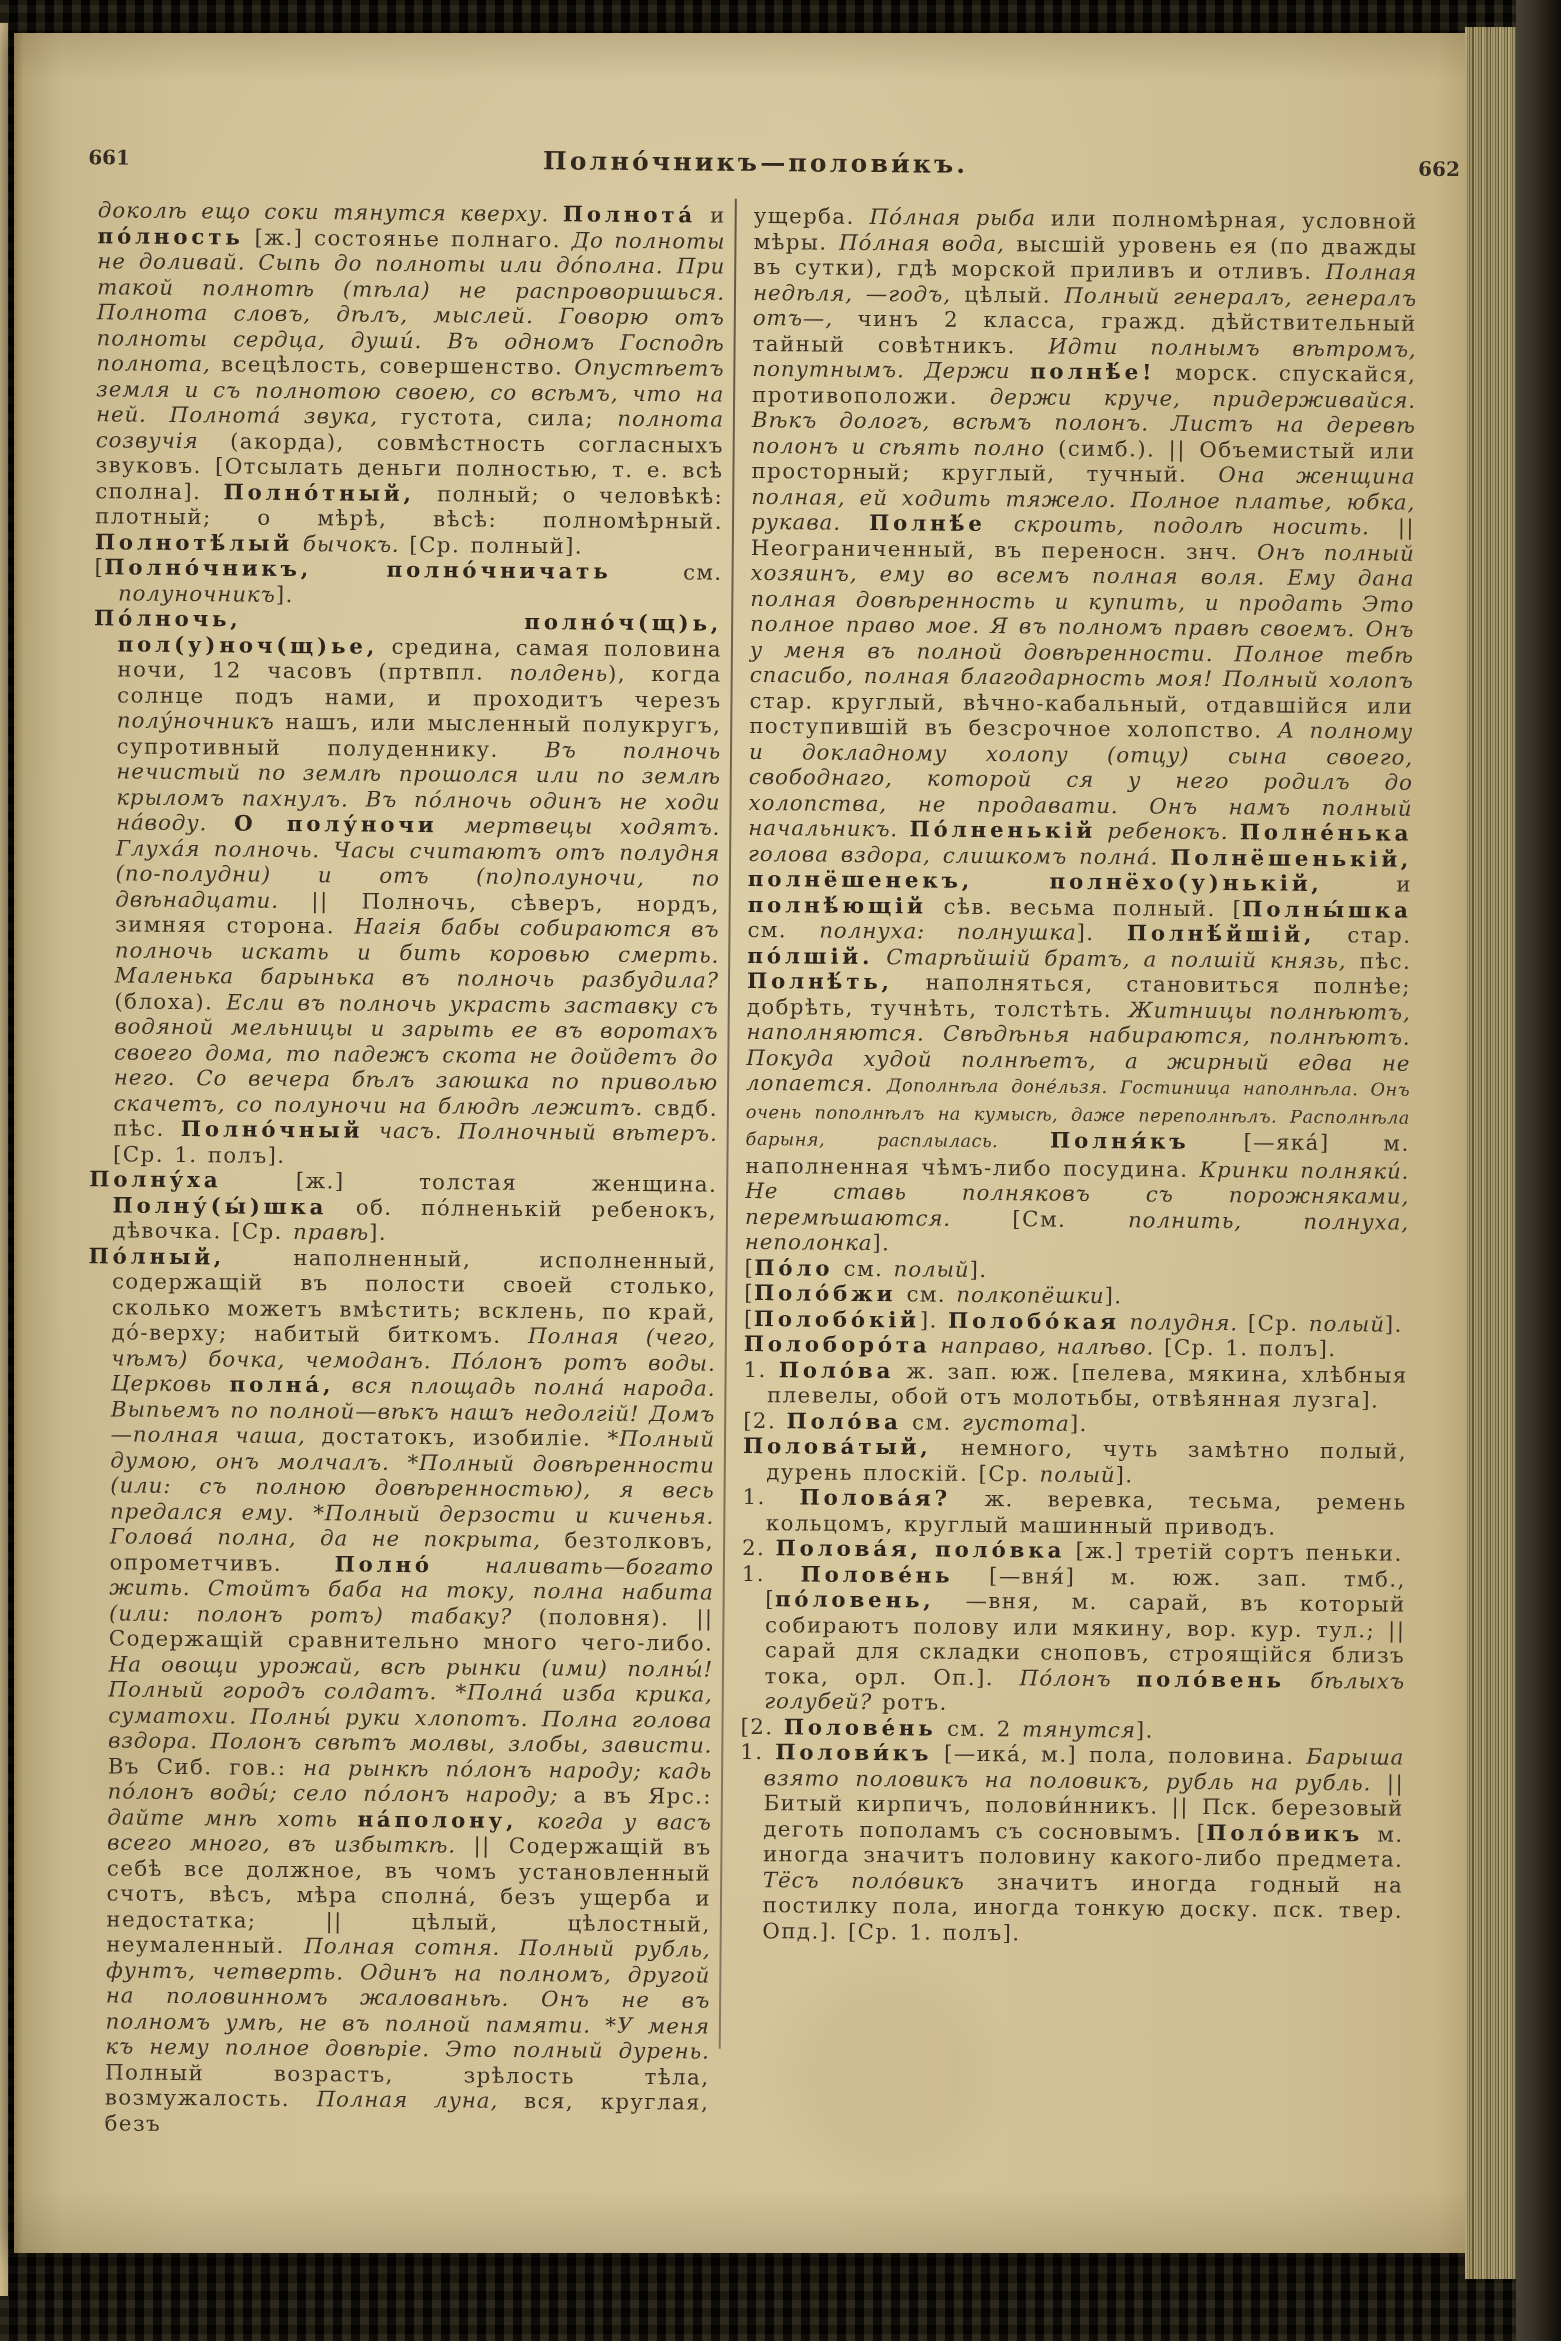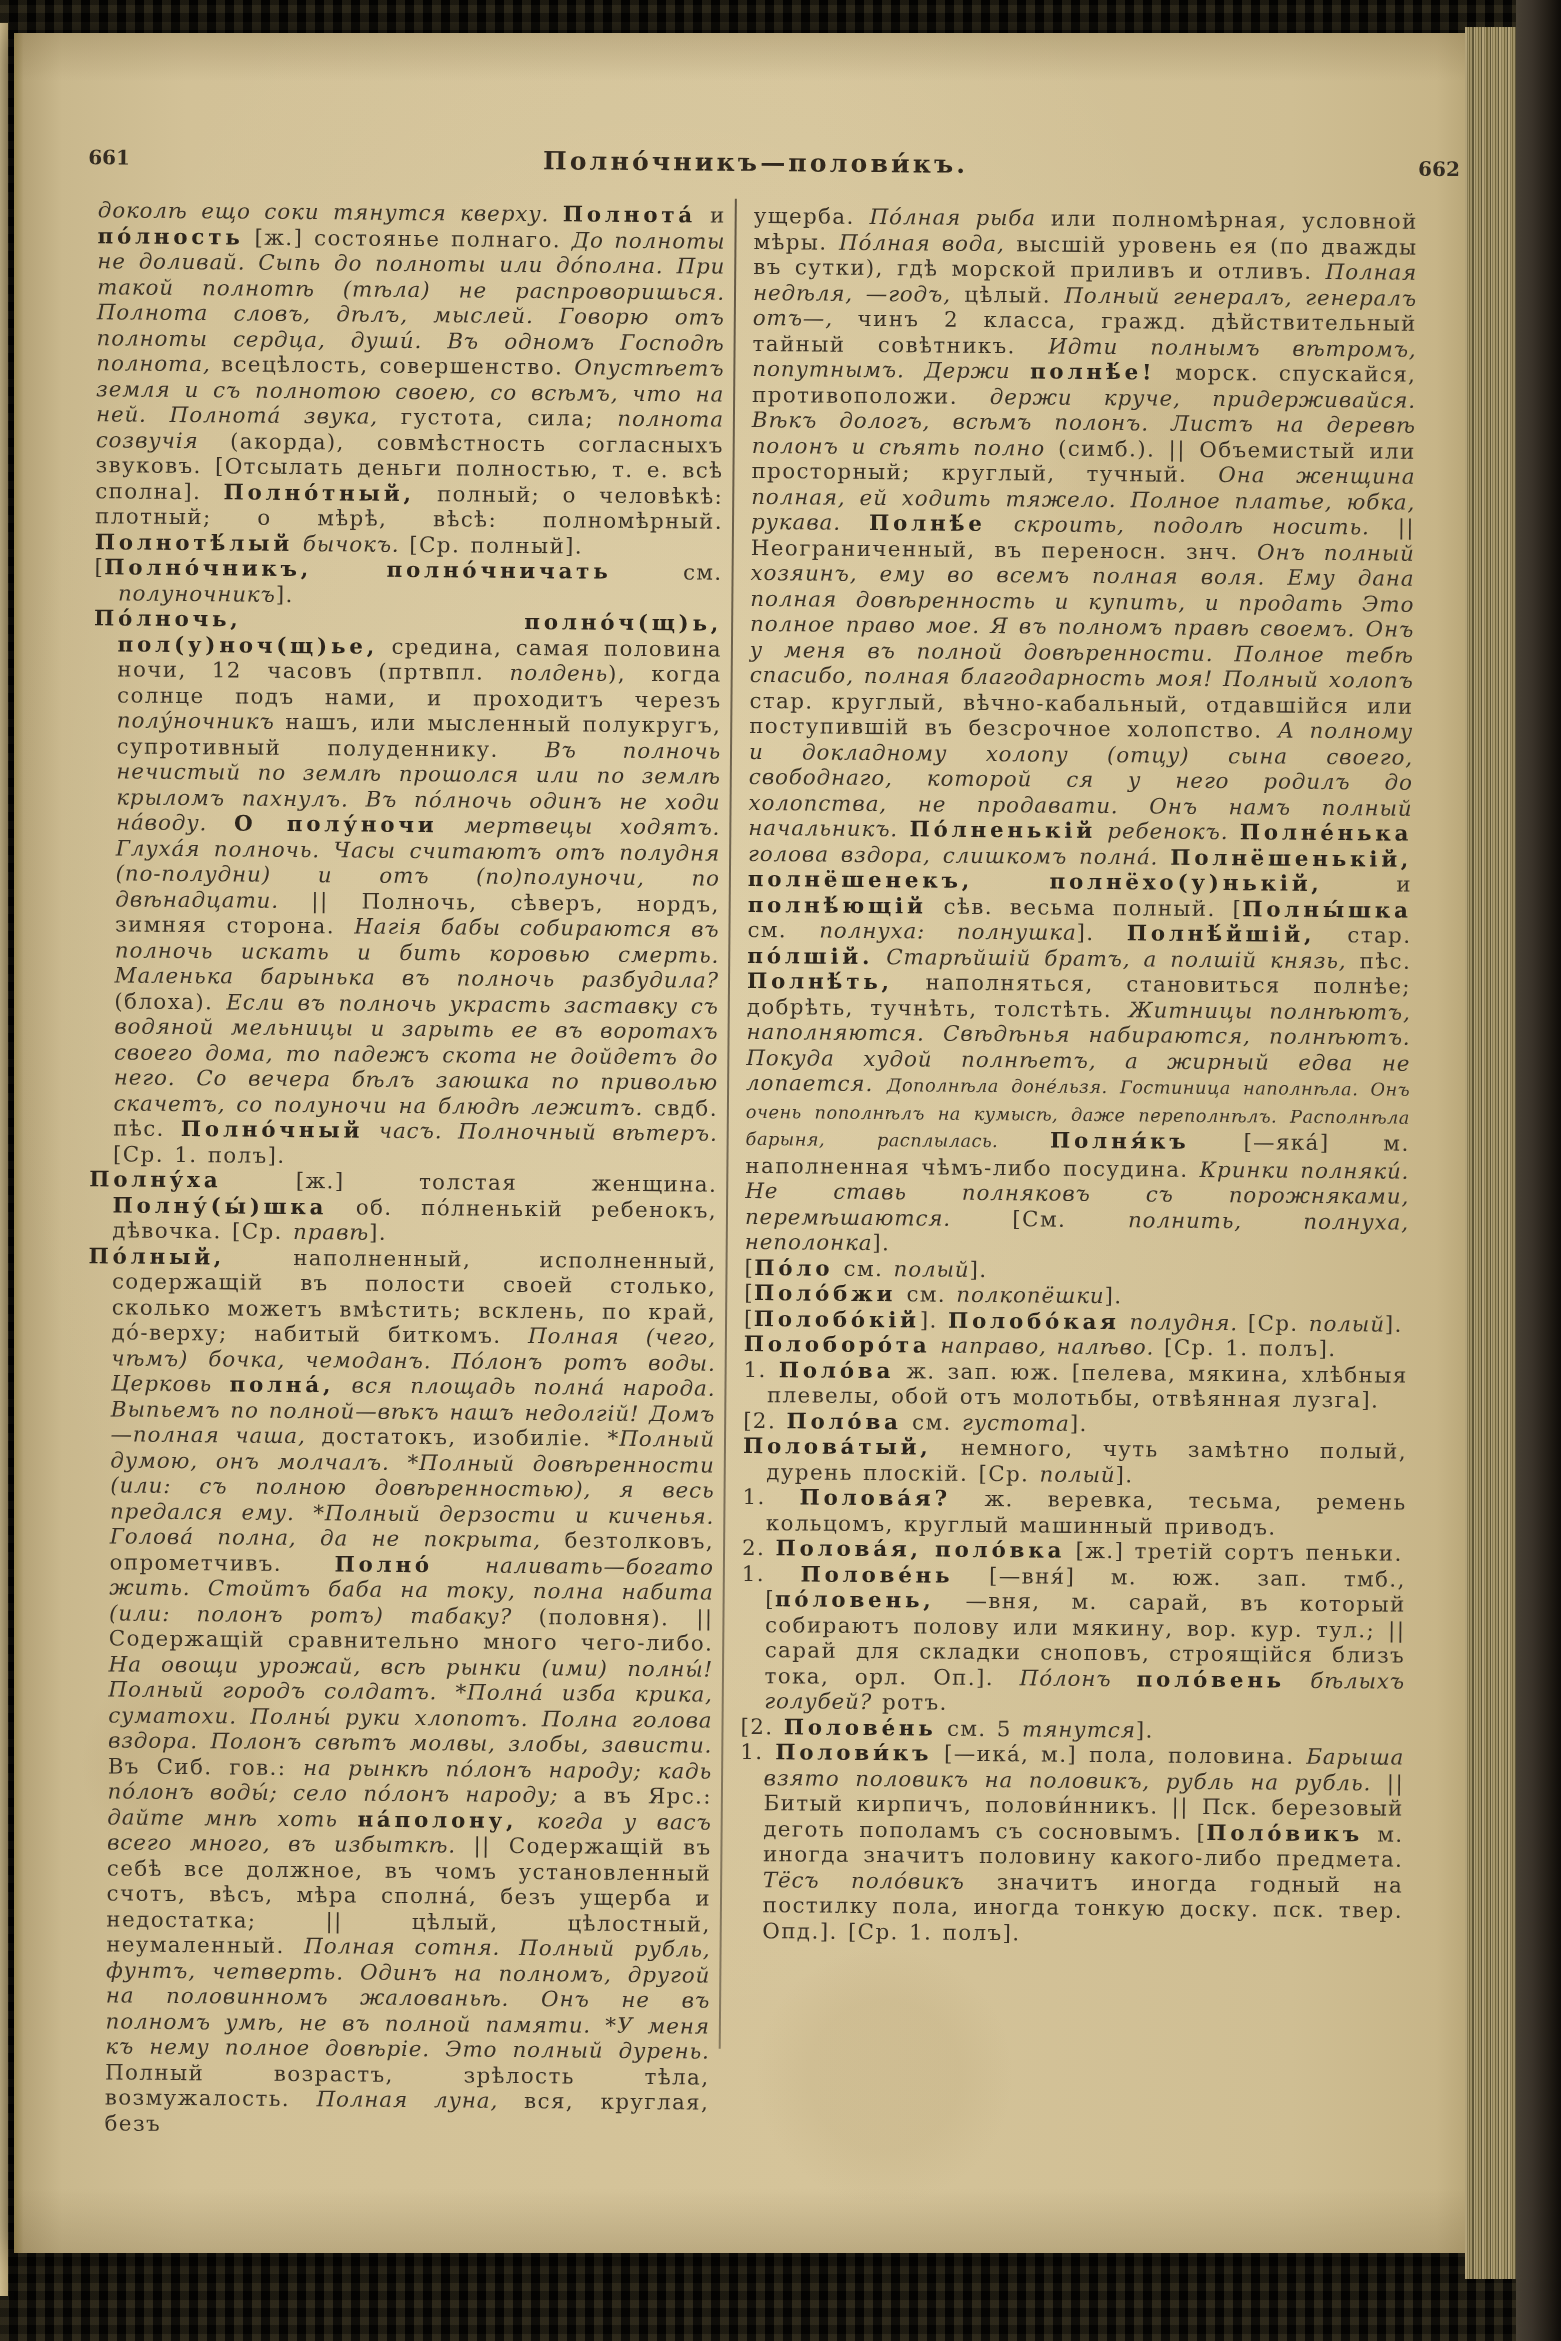--- a/index.html
+++ b/index.html
@@ -81,17 +81,17 @@
       <div class="entry"><span class="seg-n">[</span><span class="seg-b">По́ло</span><span class="seg-n"> см. </span><span class="seg-i">полый</span><span class="seg-n">].</span></div>
       <div class="entry"><span class="seg-n">[</span><span class="seg-b">Поло́бжи</span><span class="seg-n"> см. </span><span class="seg-i">полкопёшки</span><span class="seg-n">].</span></div>
       <div class="entry"><span class="seg-n">[</span><span class="seg-b">Полобо́кій</span><span class="seg-n">]. </span><span class="seg-b">Полобо́кая</span><span class="seg-i"> полудня. </span><span class="seg-n">[Ср. </span><span class="seg-i">полый</span><span class="seg-n">].</span></div>
       <div class="entry"><span class="seg-b">Полоборо́та</span><span class="seg-i"> направо, налѣво. </span><span class="seg-n">[Ср. 1. полъ].</span></div>
       <div class="entry"><span class="seg-n">1. </span><span class="seg-b">Поло́ва</span><span class="seg-n"> ж. зап. юж. [пелева, мякина, хлѣбныя плевелы, обой отъ молотьбы, отвѣянная лузга].</span></div>
       <div class="entry"><span class="seg-n">[2. </span><span class="seg-b">Поло́ва</span><span class="seg-n"> см. </span><span class="seg-i">густота</span><span class="seg-n">].</span></div>
       <div class="entry"><span class="seg-b">Полова́тый,</span><span class="seg-n"> немного, чуть замѣтно полый, дурень плоскій. [Ср. </span><span class="seg-i">полый</span><span class="seg-n">].</span></div>
       <div class="entry"><span class="seg-n">1. </span><span class="seg-b">Полова́я?</span><span class="seg-n"> ж. веревка, тесьма, ремень кольцомъ, круглый машинный приводъ.</span></div>
       <div class="entry"><span class="seg-n">2. </span><span class="seg-b">Полова́я, поло́вка</span><span class="seg-n"> [ж.] третій сортъ пеньки.</span></div>
       <div class="entry"><span class="seg-n">1. </span><span class="seg-b">Полове́нь</span><span class="seg-n"> [—вня́] м. юж. зап. тмб., [</span><span class="seg-b">по́ловень,</span><span class="seg-n"> —вня, м. сарай, въ который собираютъ полову или мякину, вор. кур. тул.; || сарай для складки сноповъ, строящійся близъ тока, орл. Оп.]. </span><span class="seg-i">По́лонъ </span><span class="seg-b">поло́вень</span><span class="seg-i"> бѣлыхъ голубей? </span><span class="seg-n">ротъ.</span></div>
-      <div class="entry"><span class="seg-n">[2. </span><span class="seg-b">Полове́нь</span><span class="seg-n"> см. 5 </span><span class="seg-i">тянутся</span><span class="seg-n">].</span></div>
+      <div class="entry"><span class="seg-n">[2. </span><span class="seg-b">Полове́нь</span><span class="seg-n"> см. 2 </span><span class="seg-i">тянутся</span><span class="seg-n">].</span></div>
       <div class="entry"><span class="seg-n">1. </span><span class="seg-b">Полови́къ</span><span class="seg-n"> [—ика́, м.] пола, половина. </span><span class="seg-i">Барыша взято половикъ на половикъ, рубль на рубль. </span><span class="seg-n">|| Битый кирпичъ, полови́нникъ. || Пск. березовый деготь пополамъ съ сосновымъ. [</span><span class="seg-b">Поло́викъ</span><span class="seg-n"> м. иногда значитъ половину какого-либо предмета. </span><span class="seg-i">Тёсъ поло́викъ</span><span class="seg-n"> значитъ иногда годный на постилку пола, иногда тонкую доску. пск. твер. Опд.]. [Ср. 1. полъ].</span></div>
     </div>
 </div>
 
 
 </body></html>

